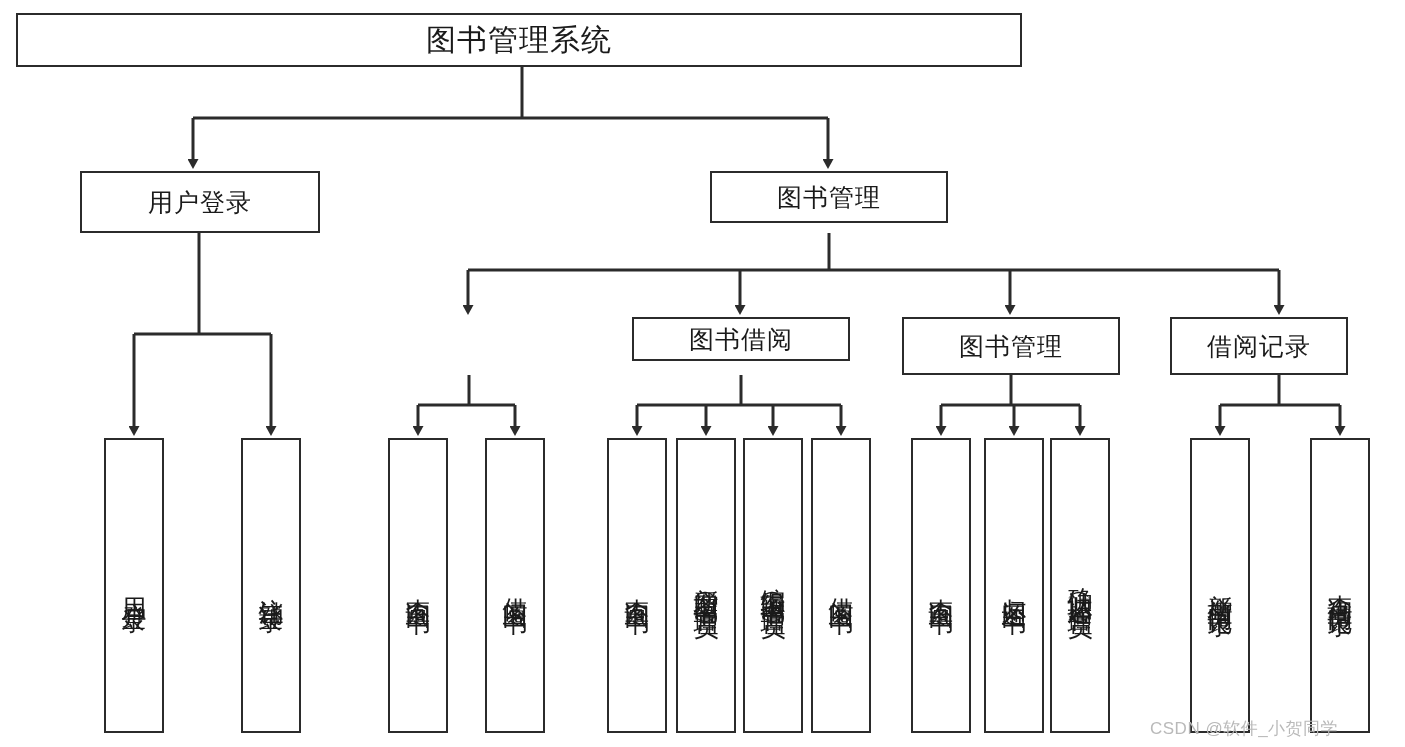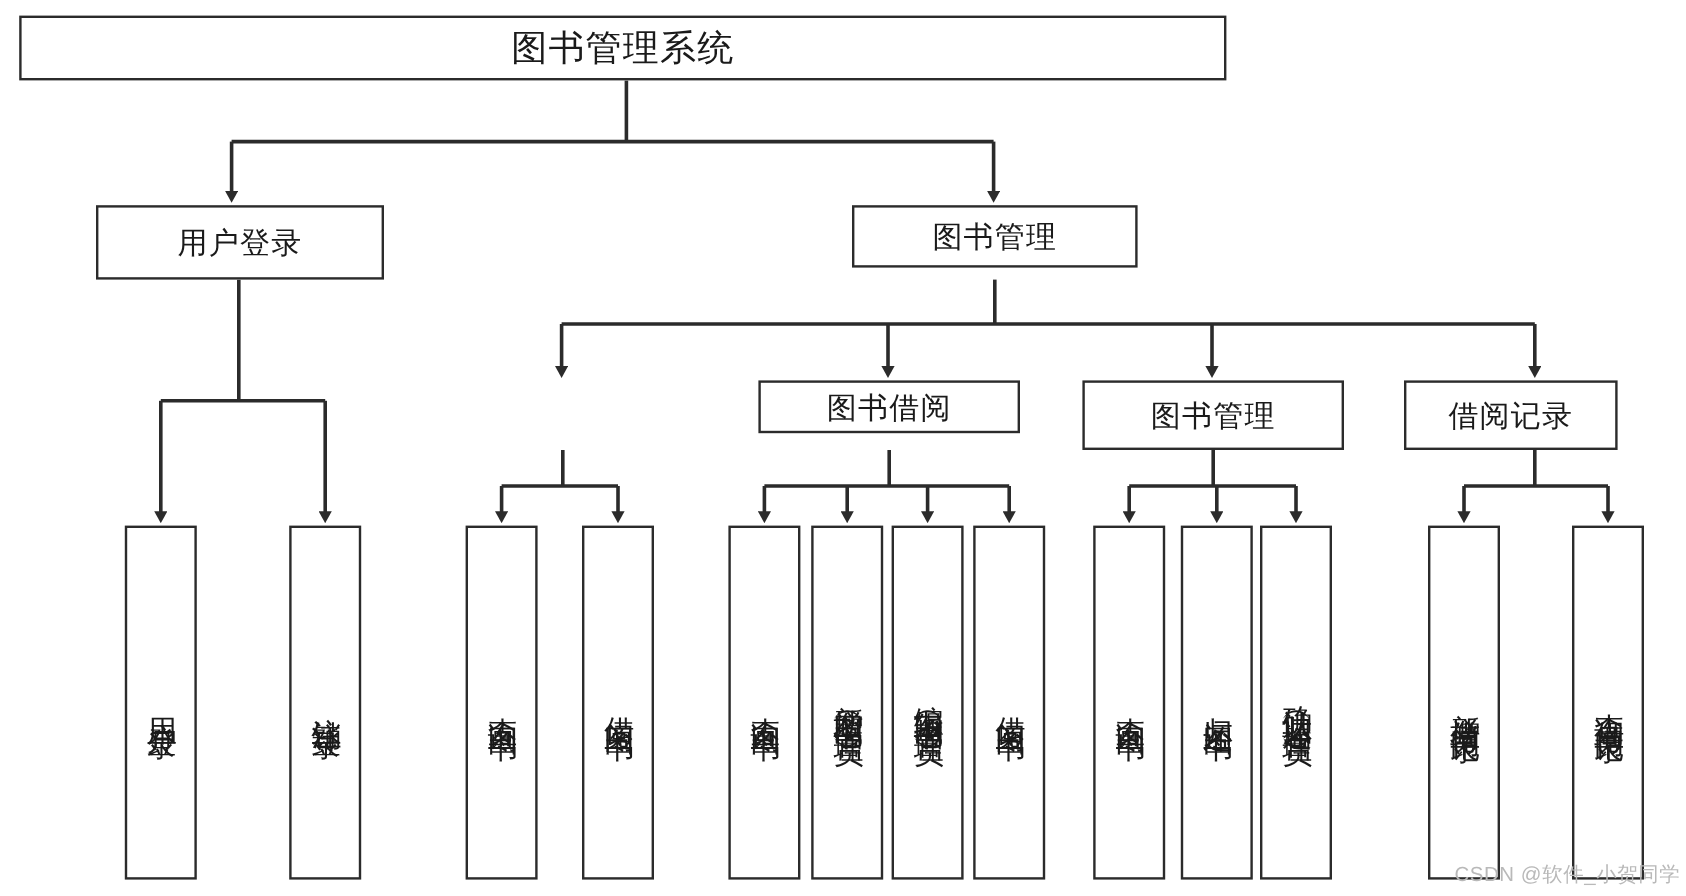--- a/index.html
+++ b/index.html
@@ -195,15 +195,15 @@
   </div>
 
   <div class="node v" style="left:1190px; top:438px; width:60px; height:295px;">
     <span class="vtext">新增借阅记录</span>
   </div>
 
   <div class="node v" style="left:1310px; top:438px; width:60px; height:295px;">
     <span class="vtext">查询借阅记录</span>
   </div>
 
-  <div class="watermark" style="left:1212px; top:717px;">CSDN @软件_小贺同学</div>
+  <div class="watermark" style="left:1150px; top:717px;">CSDN @软件_小贺同学</div>
 
 </div>
 
 </body></html>

